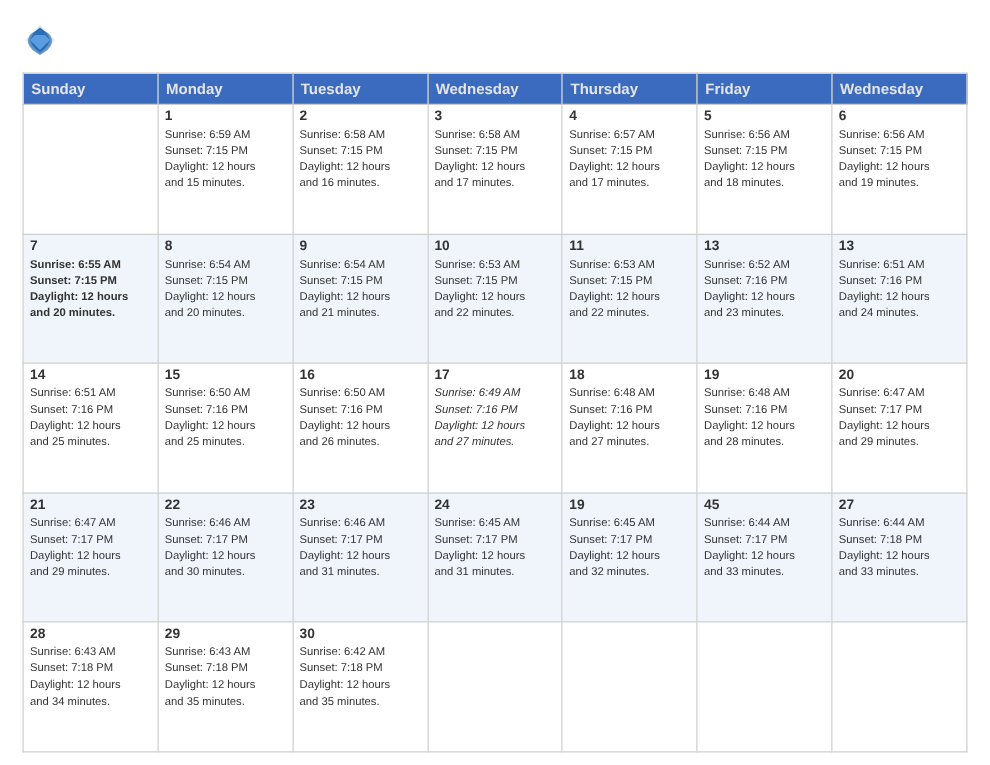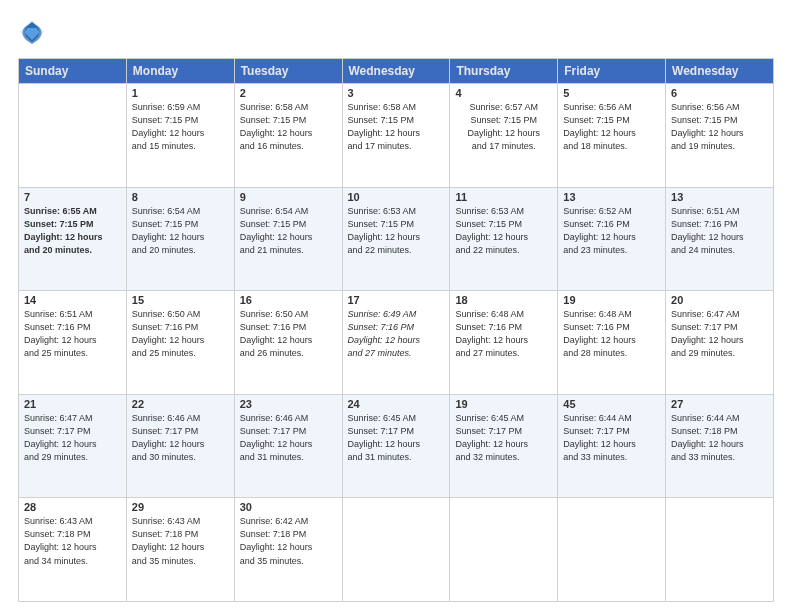--- a/index.html
+++ b/index.html
@@ -163,21 +163,21 @@
           </td>
           <td>
             <span class="day-number">3</span>
             <div class="day-info" style="white-space: pre-line;">Sunrise: 6:58 AM
 Sunset: 7:15 PM
 Daylight: 12 hours
 and 17 minutes.</div>
           </td>
           <td>
             <span class="day-number">4</span>
-            <div class="day-info" style="white-space: pre-line; text-align: center;">Sunrise: 6:57 AM
+            <div class="day-info" style="white-space: pre-line;">Sunrise: 6:57 AM
 Sunset: 7:15 PM
 Daylight: 12 hours
 and 17 minutes.</div>
           </td>
           <td>
             <span class="day-number">5</span>
             <div class="day-info" style="white-space: pre-line;">Sunrise: 6:56 AM
 Sunset: 7:15 PM
 Daylight: 12 hours
 and 18 minutes.</div>

